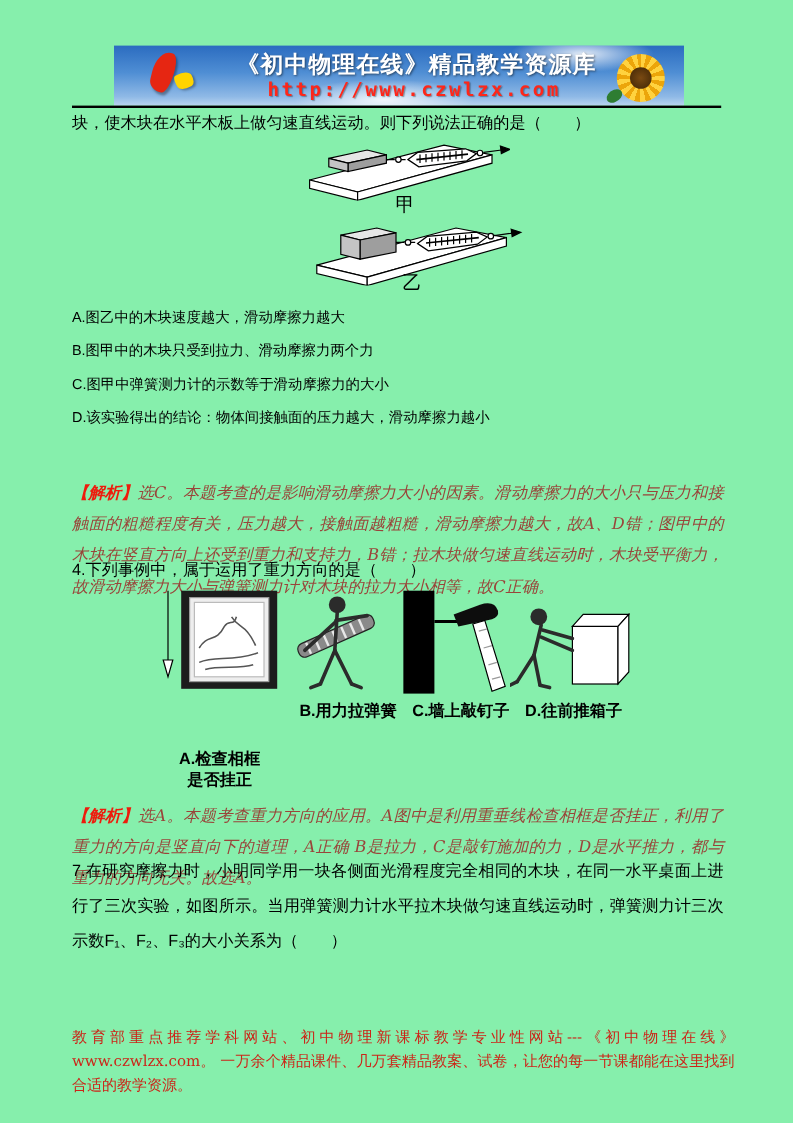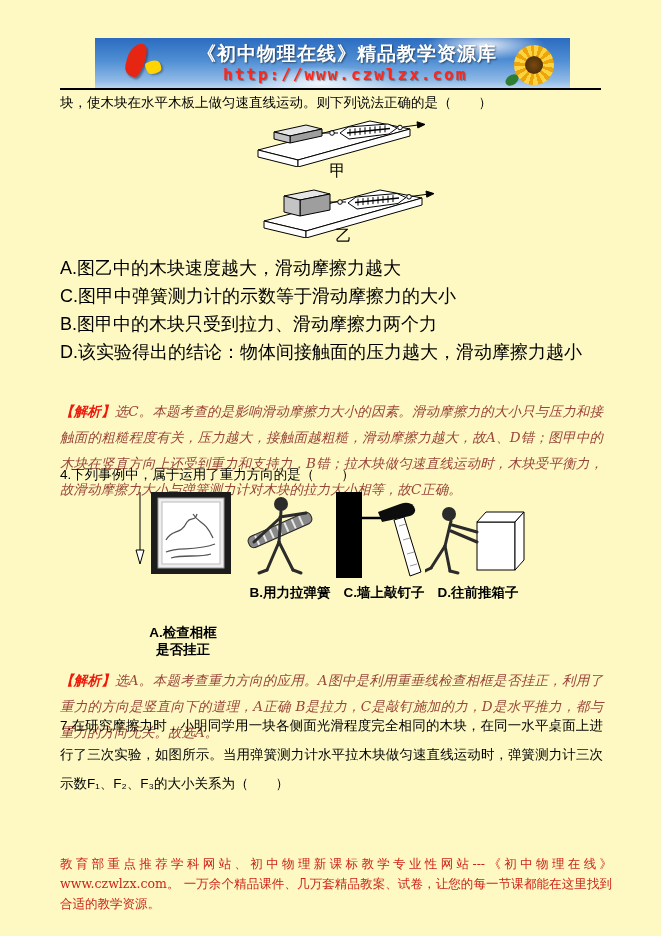--- a/index.html
+++ b/index.html
@@ -1,16 +1,16 @@
 <!DOCTYPE html>
 <html><head>
 <meta charset="utf-8">
 <style>
   html,body{margin:0;padding:0;background:#fff;}
-  .page{position:relative;width:661px;height:936px;background:#fef9c3;overflow:hidden;
+  .page{position:relative;width:661px;height:936px;background:#86efac;overflow:hidden;
         font-family:"Liberation Sans","DejaVu Sans",sans-serif;color:#000;}
 
   
   .banner{position:absolute;left:95px;top:38px;width:475px;height:50px;overflow:hidden;
           background:linear-gradient(180deg,#2b6cc0 0%,#4f8ed4 45%,#8fb9e6 85%,#b9d4ef 100%);}
   .cloud{position:absolute;border-radius:50%;background:radial-gradient(closest-side,rgba(255,255,255,.85),rgba(255,255,255,0));}
   .cloud1{left:150px;top:28px;width:150px;height:34px;}
   .cloud2{left:330px;top:-8px;width:120px;height:30px;}
   .logo{position:absolute;left:30px;top:5px;width:48px;height:40px;}
   .logo-red{position:absolute;left:2px;top:0;width:18px;height:34px;background:#e62612;
@@ -34,21 +34,21 @@
   .leaf{position:absolute;left:-9px;bottom:0px;width:14px;height:10px;background:#2e7d32;
             border-radius:60% 40% 60% 40%;transform:rotate(-20deg);}
   .hrule{position:absolute;left:60px;top:88px;width:541px;height:2px;background:#000;}
 
   
   .qtext{position:absolute;left:60px;width:543px;font-size:13.5px;line-height:18px;color:#000;}
   .q3tail{top:94px;}
   .q4stem{top:466px;}
   .q5stem{top:711px;line-height:29px;text-align:justify;}
   .options{position:absolute;left:60px;top:256px;width:543px;}
-  .option{height:28px;font-size:18px;color:#000;}
+  .option{height:28px;font-size:12px;color:#000;}
 
   
   .fig-jia{position:absolute;left:250px;top:112px;}
   .fig-yi{position:absolute;left:256px;top:180px;}
   .fig-label{position:absolute;width:175px;text-align:center;font-size:16px;color:#000;}
   .lab-jia{left:250px;top:161px;}
   .lab-yi{left:256px;top:226px;}
 
   
   .analysis{position:absolute;left:60px;width:543px;text-align:justify;
@@ -145,22 +145,22 @@
         <line x1="137" y1="15.1" x2="137" y2="22.1"></line>
       <circle cx="153" cy="16.8" r="2.3"></circle>
       <line x1="156" y1="16.3" x2="171" y2="14.3"></line>
       <polygon points="170,11 178,13.6 170.8,17.2" fill="#000"></polygon>
     </g>
   </svg>
   <div class="fig-label lab-yi">乙</div>
 
   <div class="options">
     <div class="option">A.图乙中的木块速度越大，滑动摩擦力越大</div>
+    <div class="option">B.图甲中的木块只受到拉力、滑动摩擦力两个力</div>
     <div class="option">C.图甲中弹簧测力计的示数等于滑动摩擦力的大小</div>
-    <div class="option">B.图甲中的木块只受到拉力、滑动摩擦力两个力</div>
     <div class="option">D.该实验得出的结论：物体间接触面的压力越大，滑动摩擦力越小</div>
   </div>
 
   <div class="analysis analysis1"><span class="tag">【解析】</span><span>选C。本题考查的是影响滑动摩擦力大小的因素。滑动摩擦力的大小只与压力和接触面的粗糙程度有关，压力越大，接触面越粗糙，滑动摩擦力越大，故A、D错；图甲中的木块在竖直方向上还受到重力和支持力，B错；拉木块做匀速直线运动时，木块受平衡力，故滑动摩擦力大小与弹簧测力计对木块的拉力大小相等，故C正确。</span></div>
 
   <div class="qtext q4stem">4.下列事例中，属于运用了重力方向的是（　　）</div>
 
   <svg class="q4fig q4figA" width="102" height="92" viewBox="0 0 102 92">
     <line x1="7" y1="0" x2="7" y2="58" stroke="#000"></line>
     <polygon points="3,58 11,58 7,72" fill="#fff" stroke="#000"></polygon>

